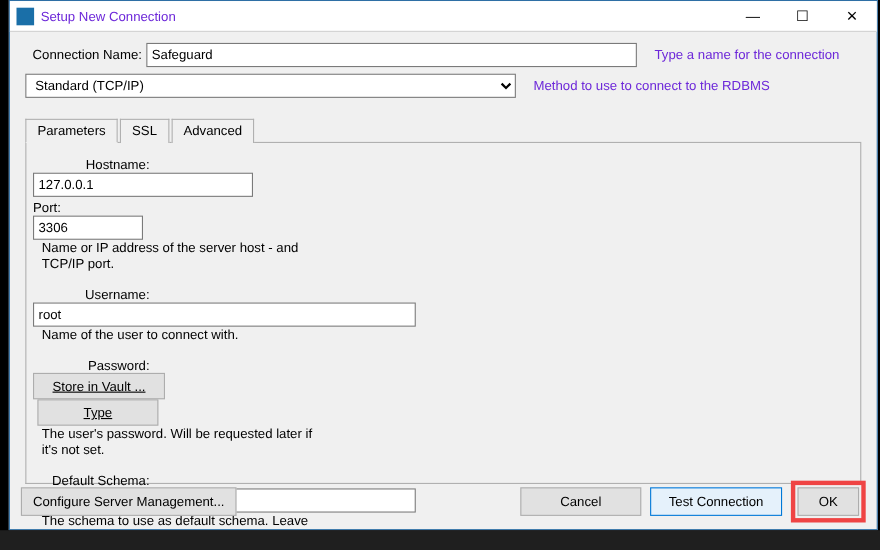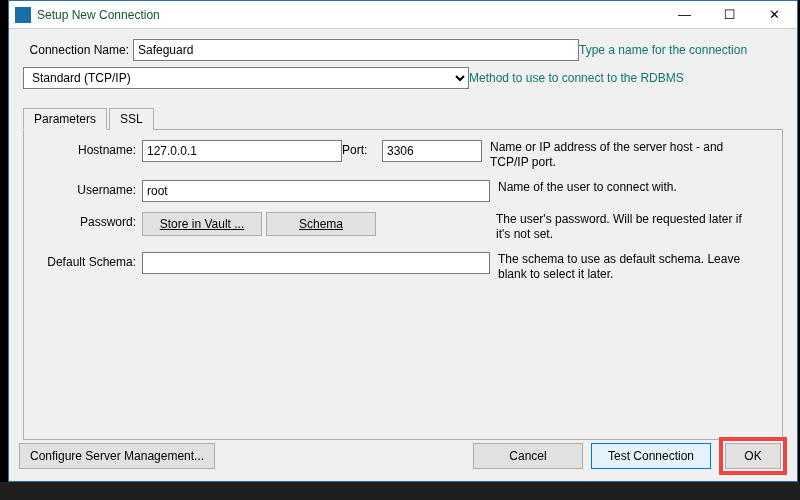--- a/index.html
+++ b/index.html
@@ -1,32 +1,32 @@
 <!DOCTYPE html>
 <html><head>
 <meta charset="utf-8">
 <style>
   * { box-sizing: border-box; font-family: "Segoe UI", Tahoma, sans-serif; }
   body { margin: 0; background: #000; width: 800px; height: 500px; overflow: hidden; }
   .window { position: absolute; left: 8px; top: 0; width: 790px; height: 482px; background: #f0f0f0; border: 1px solid #2e6fa5; }
   .titlebar { height: 28px; background: #ffffff; display: flex; align-items: center; border-bottom: 1px solid #d0d0d0; }
   .titlebar .icon { width: 16px; height: 16px; margin: 0 6px; background: #1a6fa8; display:inline-block; }
-  .titlebar .title { flex: 1; font-size: 12px; color: #14532d; }
+  .titlebar .title { flex: 1; font-size: 12px; color: #6d28d9; }
   .winbtn { width: 45px; height: 28px; text-align: center; line-height: 28px; font-size: 13px; color:#000; }
   .content { padding: 10px 14px 0 14px; }
   .row { display: flex; align-items: center; margin-bottom: 6px; }
   .lbl-left { width: 110px; text-align: right; font-size: 12px; padding-right: 4px; }
   .txt { height: 22px; border: 1px solid #7a7a7a; background: #fff; font-size: 12px; padding: 2px 4px; }
-  .hint { font-size: 12px; color: #0f766e; padding-left: 0; }
+  .hint { font-size: 12px; color: #6d28d9; padding-left: 16px; }
   select.txt { width: 446px; }
   .tabs { margin-top: 18px; border-bottom: 1px solid #b0b0b0; display: flex; position: relative; }
   .tab { font-size: 12px; padding: 3px 10px; border: 1px solid #b0b0b0; border-bottom: none; background: #f0f0f0; margin-right: 2px; position: relative; top: 1px; }
   .tab.active { background: #f0f0f0; border-bottom: 1px solid #f0f0f0; }
   .tabbody { border: 1px solid #b0b0b0; border-top: none; padding: 10px 6px; height: 310px; }
-  .prow { display:flex; margin-bottom: 10px; }
+  .prow { display:flex; margin-bottom: 10px; flex-direction: column; }
   .plbl { width: 112px; text-align: right; font-size: 12px; padding-right: 6px; padding-top: 3px; }
   .phint { font-size: 12px; padding-left: 8px; width: 260px; line-height: 1.25; }
   .btn { height: 24px; border: 1px solid #adadad; background: #e1e1e1; font-size: 12px; padding: 0 12px; text-decoration: underline; }
   .footer { position: absolute; bottom: 6px; left: 10px; right: 10px; display: flex; align-items: center; }
   .footer .spacer { flex: 1; }
   .footer .fbtn { height: 26px; border: 1px solid #adadad; background: #e1e1e1; font-size: 12px; width: 110px; margin-left: 8px; }
   .fbtn.test { border: 1px solid #0078d7; background:#e5f1fb; width: 120px; }
   .okwrap { border: 4px solid #ef4444; padding: 2px; margin-left: 8px; }
   .okwrap .fbtn { width: 56px; margin-left: 0; }
   .cfgbtn { height: 26px; border: 1px solid #adadad; background: #e1e1e1; font-size: 12px; padding: 0 10px; }
@@ -53,39 +53,40 @@
     <div class="row">
       <select class="txt">
         <option>Standard (TCP/IP)</option>
       </select>
       <div class="hint">Method to use to connect to the RDBMS</div>
     </div>
 
     <div class="tabs">
       <div class="tab active">Parameters</div>
       <div class="tab">SSL</div>
+      <div class="tab">Advanced</div>
     </div>
 
     <div class="tabbody">
       <div class="prow">
         <div class="plbl">Hostname:</div>
         <input class="txt" style="width: 200px;" value="127.0.0.1">
         <div style="width:40px;text-align:left;font-size:12px;padding:3px 4px 0 0">Port:</div>
         <input class="txt" style="width: 100px;" value="3306">
         <div class="phint">Name or IP address of the server host - and TCP/IP port.</div>
       </div>
       <div class="prow">
         <div class="plbl">Username:</div>
         <input class="txt" style="width: 348px;" value="root">
         <div class="phint">Name of the user to connect with.</div>
       </div>
       <div class="prow">
         <div class="plbl">Password:</div>
         <button class="btn" style="width:120px">Store in Vault ...</button>
-        <button class="btn" style="width:110px;margin-left:4px">Schema</button>
+        <button class="btn" style="width:110px;margin-left:4px">Type</button>
         <div style="width:112px"></div>
         <div class="phint">The user's password. Will be requested later if it's not set.</div>
       </div>
       <div class="prow">
         <div class="plbl">Default Schema:</div>
         <input class="txt" style="width: 348px;" value="">
         <div class="phint">The schema to use as default schema. Leave blank to select it later.</div>
       </div>
     </div>
   </div>

